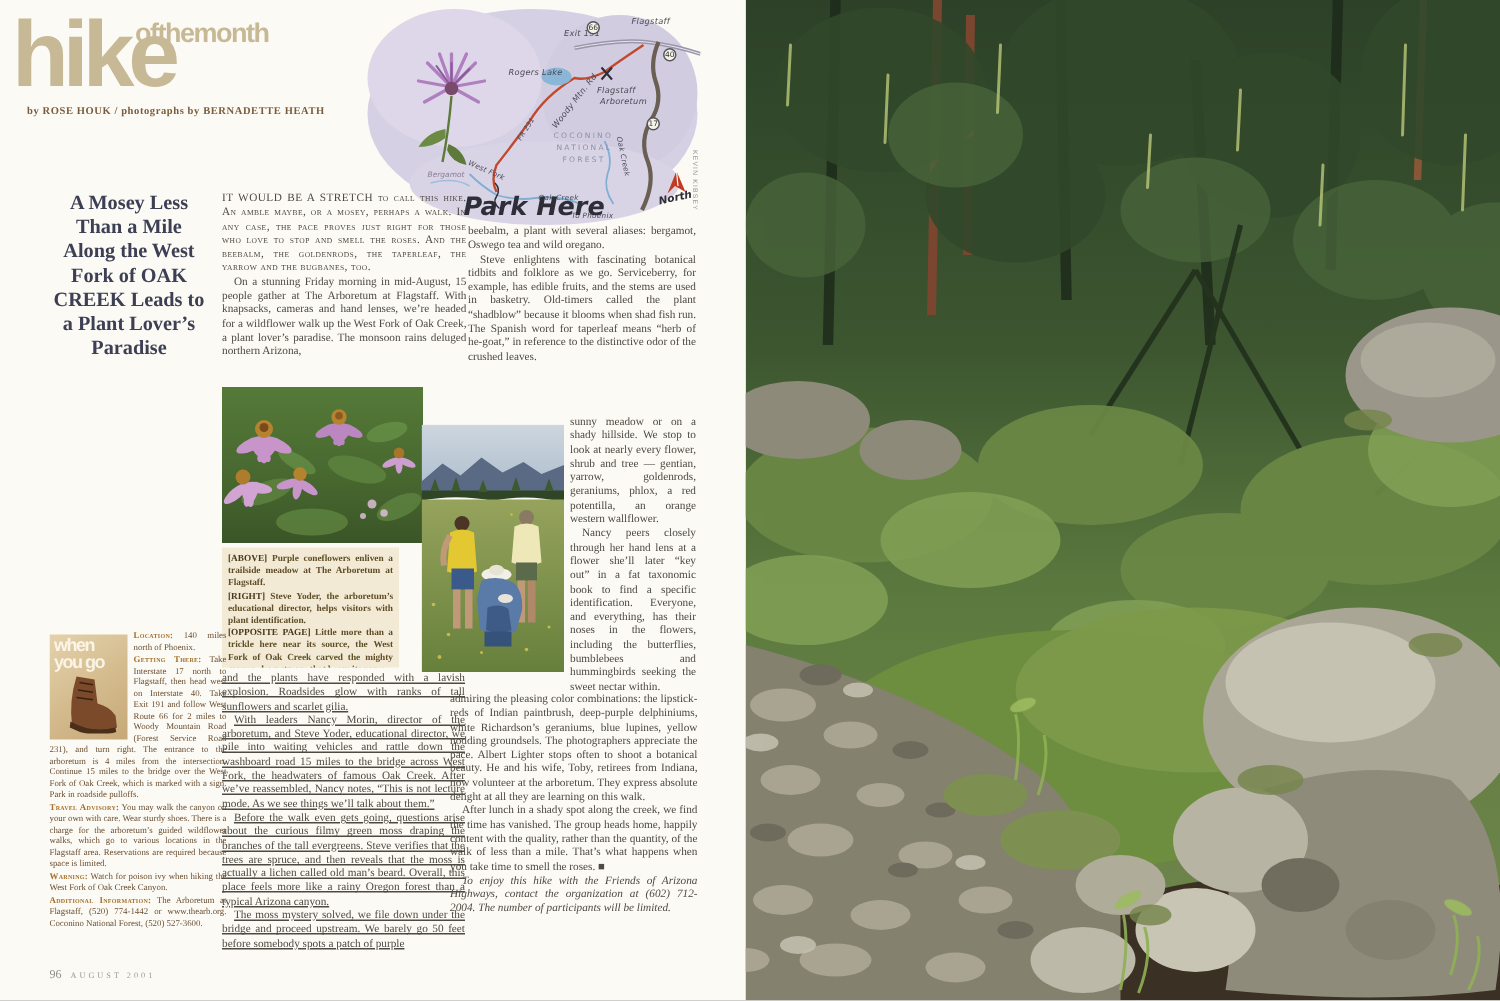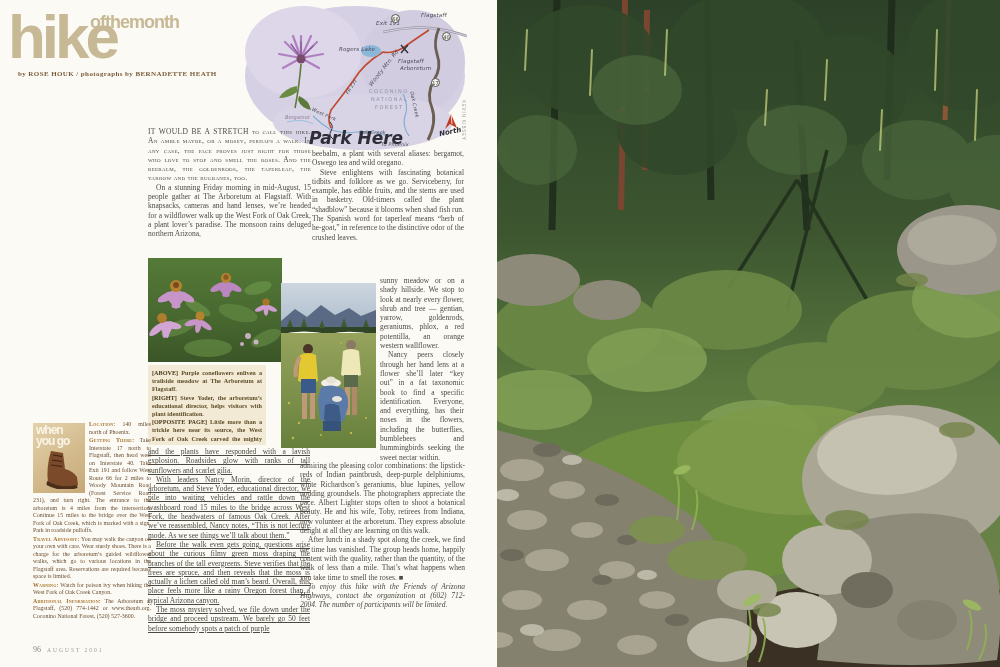--- a/index.html
+++ b/index.html
@@ -148,20 +148,29 @@
     <span class="map-label hand" style="left:138px; top:140px; font-size:4.8px;">To Phoenix</span>
     <span class="map-label north-label" style="left:196px; top:126px;">North</span>
     <span class="map-label script" style="left:42px; top:112px;">Bergamot</span>
     <span class="map-label park-here" style="left:26px; top:126px;">Park Here</span>
     <span class="shield" style="left:148px; top:12px;">66</span>
     <span class="shield" style="left:199px; top:30px;">40</span>
     <span class="shield" style="left:188px; top:76px;">17</span>
   </div>
   <div class="map-credit">KEVIN KIBSEY</div>
 
+  <div class="headline">
+    <div>A Mosey Less</div>
+    <div>Than a Mile</div>
+    <div>Along the West</div>
+    <div>Fork of OAK</div>
+    <div>CREEK Leads to</div>
+    <div>a Plant Lover’s</div>
+    <div>Paradise</div>
+  </div>
 
   <div class="body b1">
     <p class="lead-caps">IT WOULD BE A STRETCH to call this hike. An amble maybe, or a mosey, perhaps a walk. In any case, the pace proves just right for those who love to stop and smell the roses. And the beebalm, the goldenrods, the taperleaf, the yarrow and the bugbanes, too.</p>
     <p>On a stunning Friday morning in mid-August, 15 people gather at The Arboretum at Flagstaff. With knapsacks, cameras and hand lenses, we’re headed for a wildflower walk up the West Fork of Oak Creek, a plant lover’s paradise. The monsoon rains deluged northern Arizona,</p>
   </div>
   <div class="body b2">
     <p>beebalm, a plant with several aliases: bergamot, Oswego tea and wild oregano.</p>
     <p>Steve enlightens with fascinating botanical tidbits and folklore as we go. Serviceberry, for example, has edible fruits, and the stems are used in basketry. Old-timers called the plant “shadblow” because it blooms when shad fish run. The Spanish word for taperleaf means “herb of he-goat,” in reference to the distinctive odor of the crushed leaves.</p>
   </div>
   <div class="body b3">

